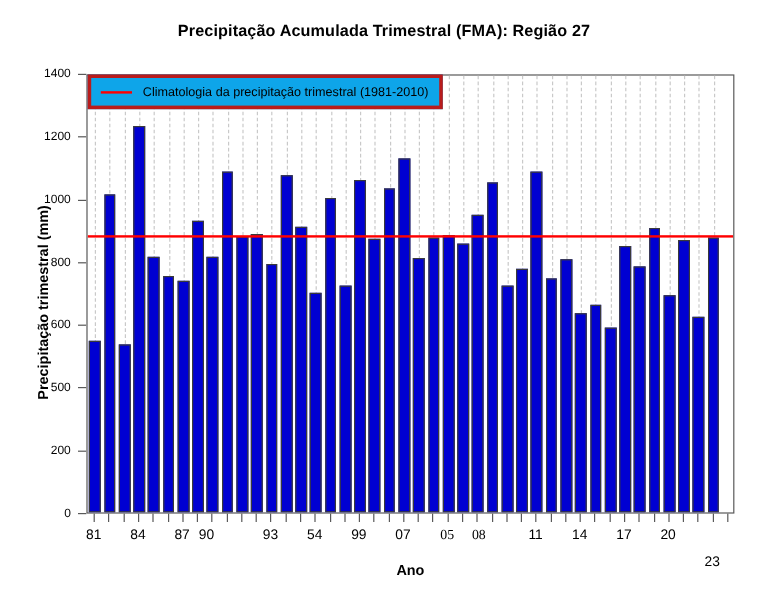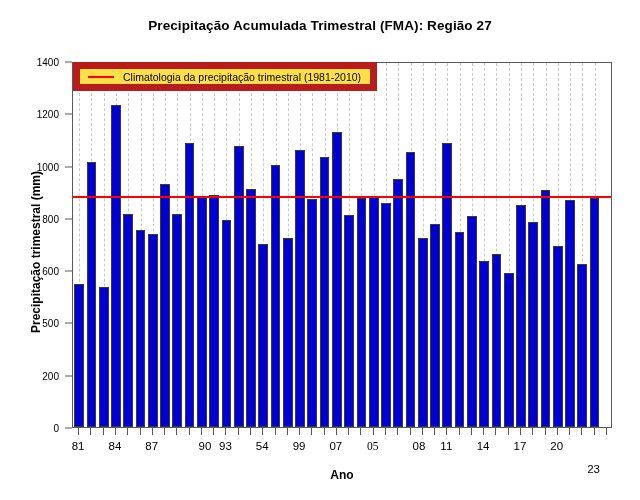--- a/index.html
+++ b/index.html
@@ -81,22 +81,22 @@
     border-top: 2px solid #ff0000;
   }
 
   
   #legend {
     position: absolute;
     left: 73px;
     top: 62px;
     height: 29px;
     box-sizing: border-box;
-    background: #fde047;
-    border: 7px solid #b91c1c;
+    background: #0ea5e9;
+    border: 3px solid #b91c1c;
     display: flex;
     align-items: center;
     padding: 0 9px 0 8px;
     white-space: nowrap;
     z-index: 5;
   }
   #legend .swatch {
     width: 26px;
     height: 0;
     border-top: 2px solid #ff0000;
@@ -362,27 +362,27 @@
         <div class="xtick-mark" style="left: 460.227px;"></div>
         <div class="xtick-mark" style="left: 472.5px;"></div>
         <div class="xtick-mark" style="left: 484.773px;"></div>
         <div class="xtick-mark" style="left: 497.045px;"></div>
         <div class="xtick-mark" style="left: 509.318px;"></div>
         <div class="xtick-mark" style="left: 521.591px;"></div>
         <div class="xtick-mark" style="left: 533.864px;"></div>
         <div class="xtick-label" style="left: 6.13636px;">81</div>
         <div class="xtick-label" style="left: 42.9545px;">84</div>
         <div class="xtick-label" style="left: 79.7727px;">87</div>
-        <div class="xtick-label" style="left: 133px;">90</div>
+        <div class="xtick-label" style="left: 100px;">90</div>
         <div class="xtick-label" style="left: 153.409px;">93</div>
         <div class="xtick-label" style="left: 190.227px;">54</div>
         <div class="xtick-label" style="left: 227.045px;">99</div>
         <div class="xtick-label" style="left: 263.864px;">07</div>
         <div class="xtick-label" style="left: 300.682px; font-family: Liberation Serif, serif;">05</div>
-        <div class="xtick-label" style="left: 347px;">08</div>
+        <div class="xtick-label" style="left: 327px; font-family: Liberation Serif, serif;">08</div>
         <div class="xtick-label" style="left: 374.318px;">11</div>
         <div class="xtick-label" style="left: 411.136px;">14</div>
         <div class="xtick-label" style="left: 447.955px;">17</div>
         <div class="xtick-label" style="left: 484.773px;">20</div>
         <div class="xtick-label" style="left: 521.591px; margin-top: 23px;">23</div>
       </div>
     <div id="xlabel">Ano</div>
   </div>
 
 </div>

